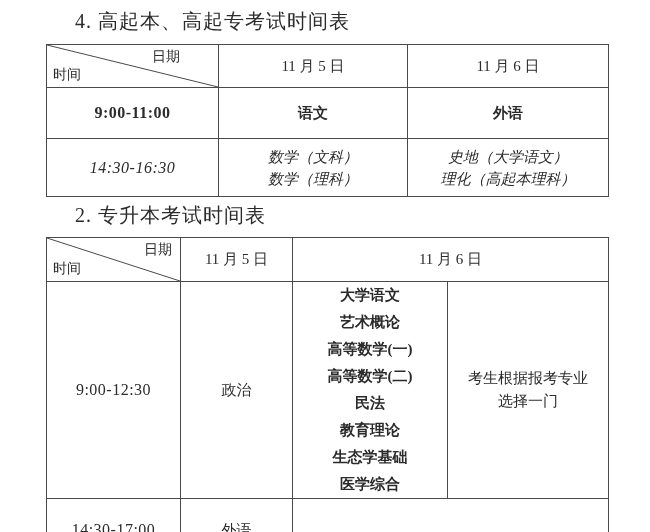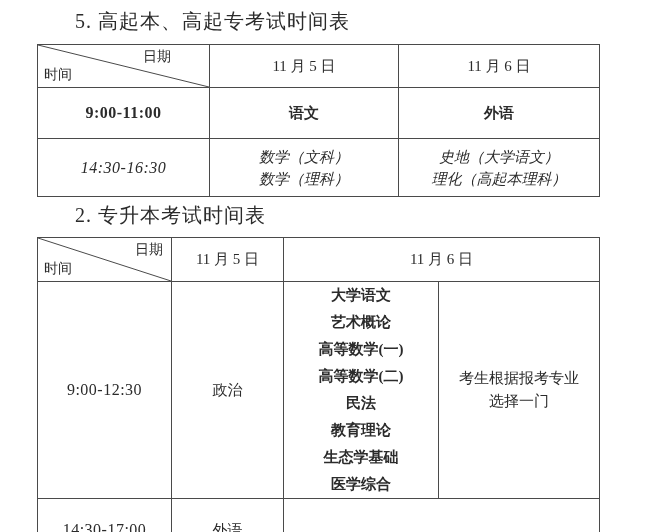--- a/index.html
+++ b/index.html
@@ -11,21 +11,21 @@
     overflow:hidden;
   }
   .title {
     position:absolute; left:75px;
     font-size:20px; letter-spacing:1px; color:var(--text);
     white-space:nowrap;
   }
   .t1 { top:8px; }
   .t2 { top:202px;text-align:right; }
   table.tbl {
-    position:absolute; left:37px;
+    position:absolute; left:46px;
     border-collapse:collapse; table-layout:fixed;
     color:var(--text);
   }
   .tbl1 { top:44px; width:562px; }
   .tbl2 { top:237px; width:562px; }
   .tbl td {
     border:1px solid var(--border);
     text-align:center; vertical-align:middle;
     font-size:15px; padding:0 4px;
     box-sizing:border-box;
@@ -48,21 +48,21 @@
   .tbl1 .rh { height:43px; }
   .tbl1 .r1 { height:51px;font-weight:bold; }
   .tbl1 .r2 { height:58px;font-style:italic; }
   .tbl2 .rh { height:44px; }
   .tbl2 .r1 { height:169px; }
   .tbl2 .r2 { height:63px; }
 </style>
 </head>
 <body>
 
-<div class="title t1">5. 高起本、高起专考试时间表</div>
+<div class="title t1">4. 高起本、高起专考试时间表</div>
 
 <table class="tbl tbl1">
   <colgroup>
     <col style="width:172px">
       <col style="width:189px">
       <col style="width:201px">
   </colgroup>
   <tbody>
   <tr class="rh">
     <td class="corner">

